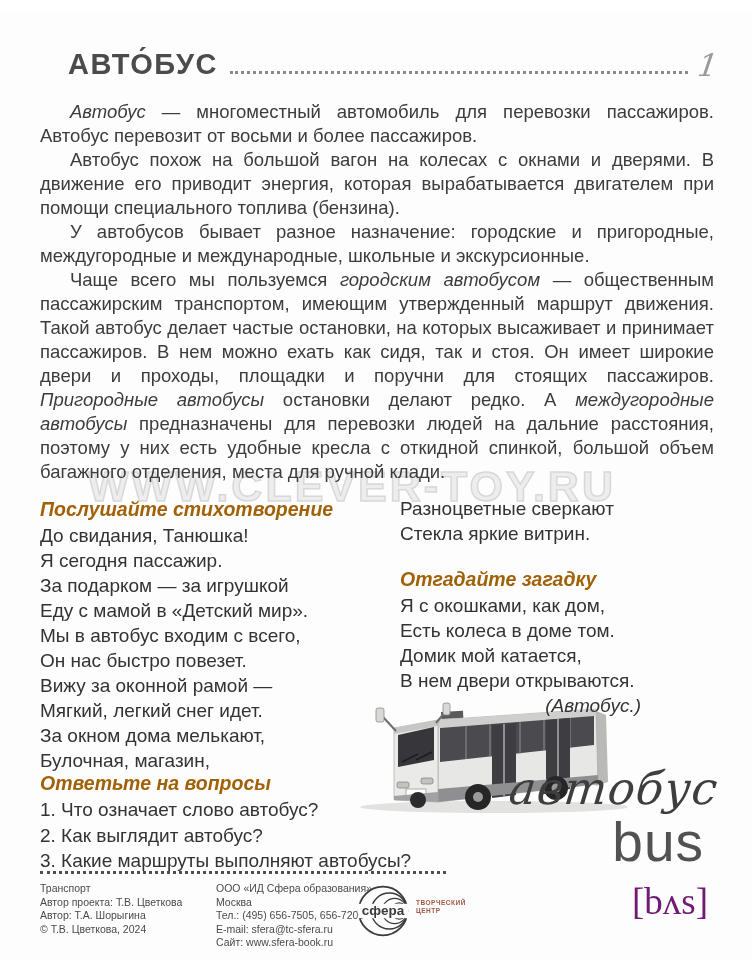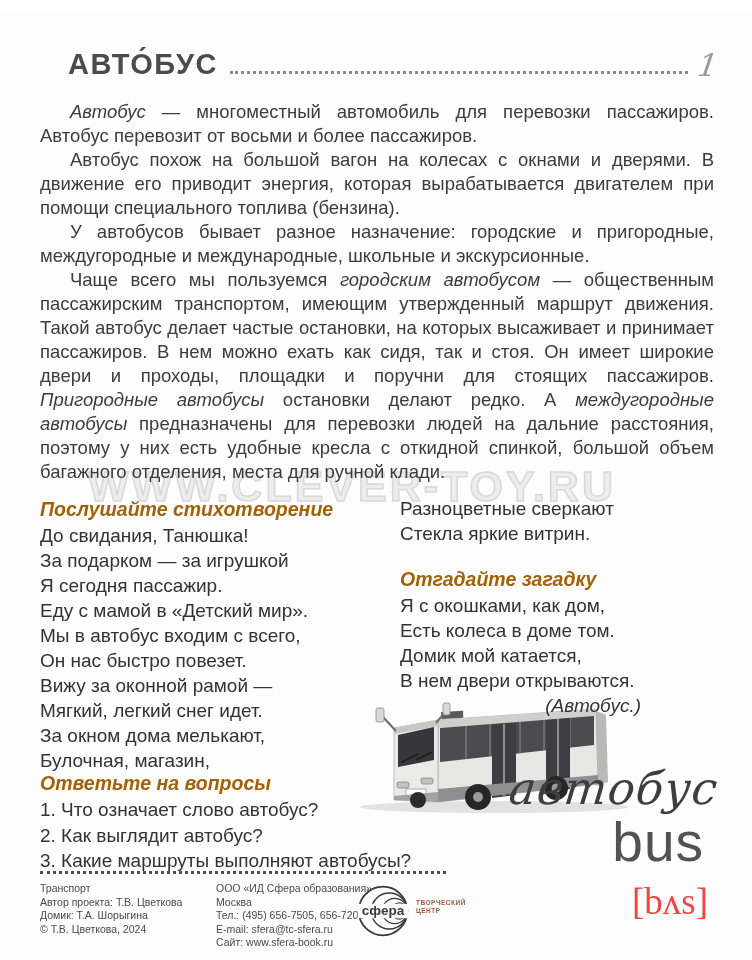--- a/index.html
+++ b/index.html
@@ -32,21 +32,21 @@
   .questions{position:absolute;left:40px;top:758px;width:440px;font-size:19px;line-height:25.5px;color:#333;z-index:1;}
   
   .busimg{position:absolute;left:342px;top:686px;z-index:0;}
   
   .vocab-ru{position:absolute;right:34px;top:750px;width:240px;text-align:right;
     font-family:"DejaVu Serif",serif;font-style:italic;font-size:45px;color:#3e3e3e;
     letter-spacing:1px;transform:skewX(-6deg);z-index:1;}
   .vocab-en{position:absolute;right:48px;top:798px;width:200px;text-align:right;
     font-size:55px;font-weight:400;color:#525252;letter-spacing:1px;z-index:1;}
   .vocab-tr{position:absolute;right:44px;top:868px;width:200px;text-align:right;
-    font-family:"Liberation Serif",serif;font-size:37px;color:#ef4444;z-index:1;}
+    font-family:"Liberation Serif",serif;font-size:37px;color:#701a75;z-index:1;}
   
   .sep{position:absolute;left:40px;top:859px;width:406px;border-top:3px dotted #4e4e4e;z-index:1;}
   .footer{position:absolute;left:40px;top:870px;width:560px;font-size:10.5px;line-height:13.5px;color:#4a4a4a;z-index:1;}
   .f-col1{position:absolute;left:0;top:0;width:168px;}
   .f-col2{position:absolute;left:176px;top:0;width:172px;}
   .f-bold{font-weight:normal;}
   .f-logo{position:absolute;left:316px;top:1px;}
   .f-logocaption{position:absolute;left:376px;top:17px;width:48px;font-size:6.5px;line-height:8px;
     letter-spacing:.5px;color:#a05844;font-weight:bold;}
   
@@ -70,22 +70,22 @@
   <div class="bodytext">
     <p><span class="it">Автобус</span><span> — многоместный автомобиль для перевозки пассажиров. Автобус перевозит от восьми и более пассажиров.</span></p>
     <p>Автобус похож на большой вагон на колесах с окнами и дверями. В движение его приводит энергия, которая вырабатывается двигателем при помощи специального топлива (бензина).</p>
     <p>У автобусов бывает разное назначение: городские и пригородные, междугородные и международные, школьные и экскурсионные.</p>
     <p><span>Чаще всего мы пользуемся </span><span class="it">городским автобусом</span><span> — общественным пассажирским транспортом, имеющим утвержденный маршрут движения. Такой автобус делает частые остановки, на которых высаживает и принимает пассажиров. В нем можно ехать как сидя, так и стоя. Он имеет широкие двери и проходы, площадки и поручни для стоящих пассажиров. </span><span class="it">Пригородные автобусы</span><span> остановки делают редко. А </span><span class="it">междугородные автобусы</span><span> предназначены для перевозки людей на дальние расстояния, поэтому у них есть удобные кресла с откидной спинкой, большой объем багажного отделения, места для ручной клади.</span></p>
   </div>
 
   <div class="col-left">
     <div class="h-italic">Послушайте стихотворение</div>
     <div class="poemline">До свидания, Танюшка!</div>
+    <div class="poemline">Я сегодня пассажир.</div>
     <div class="poemline">За подарком — за игрушкой</div>
-    <div class="poemline">Я сегодня пассажир.</div>
     <div class="poemline">Еду с мамой в «Детский мир».</div>
     <div class="poemline">Мы в автобус входим с всего,</div>
     <div class="poemline">Он нас быстро повезет.</div>
     <div class="poemline">Вижу за оконной рамой —</div>
     <div class="poemline">Мягкий, легкий снег идет.</div>
     <div class="poemline">За окном дома мелькают,</div>
     <div class="poemline">Булочная, магазин,</div>
   </div>
 
   <div class="col-right">
@@ -158,21 +158,21 @@
 
   <div class="vocab-ru">автобус</div>
   <div class="vocab-en">bus</div>
   <div class="vocab-tr">[bʌs]</div>
 
   <div class="sep"></div>
   <div class="footer">
     <div class="f-col1">
       <div class="f-bold">Транспорт</div>
       <div>Автор проекта: Т.В. Цветкова</div>
-      <div>Домик: Т.А. Шорыгина</div>
+      <div>Автор: Т.А. Шорыгина</div>
       <div>© Т.В. Цветкова, 2024</div>
     </div>
     <div class="f-col2">
       <div>ООО «ИД Сфера образования»</div>
       <div>Москва</div>
       <div>Тел.: (495) 656-7505, 656-7205</div>
       <div>E-mail: sfera@tc-sfera.ru</div>
       <div>Сайт: www.sfera-book.ru</div>
     </div>
     <svg class="f-logo" width="54" height="56" viewBox="0 0 60 62">

